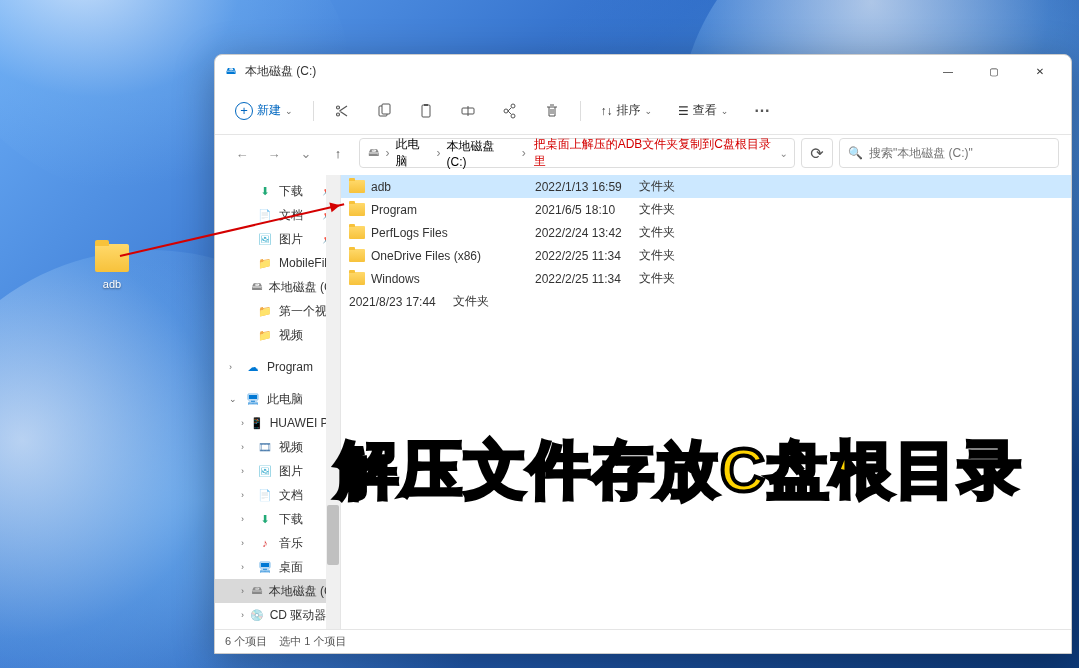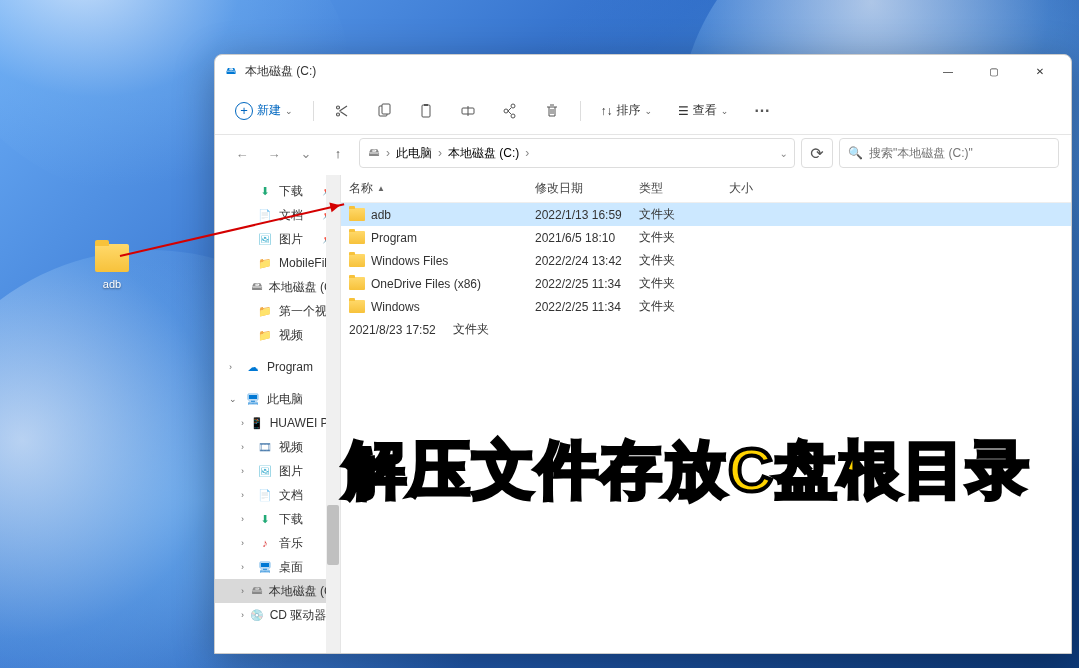--- a/index.html
+++ b/index.html
@@ -72,21 +72,21 @@
 .file-row.selected { background: #cce8ff; }
 .file-row .col-name { display: flex; align-items: center; gap: 6px; }
 .folder-ico-sm { width: 16px; height: 13px; background: linear-gradient(#ffd96b, #f7c23b); border-radius: 1px; position: relative; }
 .folder-ico-sm::before { content: ""; position: absolute; top: -2px; left: 0; width: 6px; height: 3px; background: #f7c23b; border-radius: 1px 1px 0 0; }
 
 .statusbar { height: 24px; border-top: 1px solid #e5e5e5; display: flex; align-items: center; padding: 0 10px; font-size: 11px; color: #555; gap: 12px; }
 
 
 .arrow-line { position: absolute; height: 2px; background: #d40000; transform-origin: left center; }
 .arrow-line::after { content: ""; position: absolute; right: -1px; top: -4px; border: 5px solid transparent; border-left: 10px solid #d40000; }
-.big-title { position: absolute; left: 344px; top: 428px; font-size: 62px; font-weight: 900; color: #ffd400; -webkit-text-stroke: 4px #000; letter-spacing: 2px; white-space: nowrap; }
+.big-title { position: absolute; left: 336px; top: 428px; font-size: 62px; font-weight: 900; color: #ffd400; -webkit-text-stroke: 4px #000; letter-spacing: 2px; white-space: nowrap; }
 .watermark { position: absolute; right: 16px; bottom: 12px; color: rgba(255,255,255,0.85); font-size: 17px; display: flex; align-items: center; gap: 6px; }
 .wechat-ico { width: 22px; height: 22px; opacity: 0.85; }
 
 
 .i-dl { color: #2a7; } .i-doc { color: #47a; } .i-pic { color: #3ac; } .i-phone { color: #555; } .i-disk { color: #888; } .i-vid { color: #47a; } .i-cloud { color: #0078d4; } .i-pc { color: #0078d4; } .i-music { color: #d44; } .i-desk { color: #0078d4; } .i-cd { color: #8a8; }
 </style>
 </head>
 <body>
 
 <div class="wallpaper">
@@ -173,20 +173,21 @@
       <div class="nav-arrow">⌄</div>
       <div class="nav-arrow active">↑</div>
     </div>
     <div class="addr-bar">
       <span class="sb-ico i-disk">🖴</span>
       <span class="crumb-sep">›</span>
       <span class="crumb">此电脑</span>
       <span class="crumb-sep">›</span>
       <span class="crumb">本地磁盘 (C:)</span>
       <span class="crumb-sep">›</span>
+      <span class="anno-text">把桌面上解压的ADB文件夹复制到C盘根目录里</span>
       <span style="margin-left:auto;color:#888;font-size:10px">⌄</span>
     </div>
     <div class="refresh-btn">⟳</div>
     <div class="search-box">
       <span>🔍</span>
       <input placeholder="搜索&quot;本地磁盘 (C:)&quot;" style="">
     </div>
   </div>
 
   <div class="body-row">
@@ -285,29 +286,20 @@
           <span class="sb-chevron">›</span>
           <span class="sb-ico i-cd">💿</span>
           <span>CD 驱动器 (D:)</span>
         </div>
         <div class="sb-scrollbar">
           <div class="sb-thumb"></div>
         </div>
     </div>
 
     <div class="content">
-      <div class="col-headers">
-        <div class="col col-name">
-            <span>名称</span>
-            <span class="sort-ind">▲</span>
-          </div>
-        <div class="col col-date">修改日期</div>
-        <div class="col col-type">类型</div>
-        <div class="col col-size">大小</div>
-      </div>
       <div class="file-list" id="file-list">
           <div class="file-row selected">
             <div class="col col-name">
               <span class="folder-ico-sm"></span>
               <span>adb</span>
             </div>
             <div class="col col-date">2022/1/13 16:59</div>
             <div class="col col-type">文件夹</div>
             <div class="col col-size"></div>
           </div>
@@ -316,21 +308,21 @@
               <span class="folder-ico-sm"></span>
               <span>Program</span>
             </div>
             <div class="col col-date">2021/6/5 18:10</div>
             <div class="col col-type">文件夹</div>
             <div class="col col-size"></div>
           </div>
           <div class="file-row">
             <div class="col col-name">
               <span class="folder-ico-sm"></span>
-              <span>Windows Files</span>
+              <span>PerfLogs Files</span>
             </div>
             <div class="col col-date">2022/2/24 13:42</div>
             <div class="col col-type">文件夹</div>
             <div class="col col-size"></div>
           </div>
           <div class="file-row">
             <div class="col col-name">
               <span class="folder-ico-sm"></span>
               <span>OneDrive Files (x86)</span>
             </div>
@@ -341,28 +333,32 @@
           <div class="file-row">
             <div class="col col-name">
               <span class="folder-ico-sm"></span>
               <span>Windows</span>
             </div>
             <div class="col col-date">2022/2/25 11:34</div>
             <div class="col col-type">文件夹</div>
             <div class="col col-size"></div>
           </div>
           <div class="file-row">
-            <div class="col col-date">2021/8/23 17:52</div>
-            <div class="col col-type">文件夹</div>
-            <div class="col col-size"></div>
-          </div>
-        </div>
-    </div>
-  </div>
-
+            <div class="col col-date">2021/8/23 17:44</div>
+            <div class="col col-type">文件夹</div>
+            <div class="col col-size"></div>
+          </div>
+        </div>
+    </div>
+  </div>
+
+  <div class="statusbar">
+    <span>6 个项目</span>
+    <span>选中 1 个项目</span>
+  </div>
 </div>
 
 <div class="arrow-line" style="left:120px; top:255px; width:230px; transform:rotate(-13deg)"></div>
 
 <div class="big-title">解压文件存放C盘根目录</div>
 
 <div class="watermark">
   <svg class="wechat-ico" viewBox="0 0 24 24">
       <circle cx="9" cy="10" r="6" fill="rgba(255,255,255,0.85)"></circle>
       <circle cx="16" cy="14" r="5" fill="rgba(255,255,255,0.85)"></circle>

